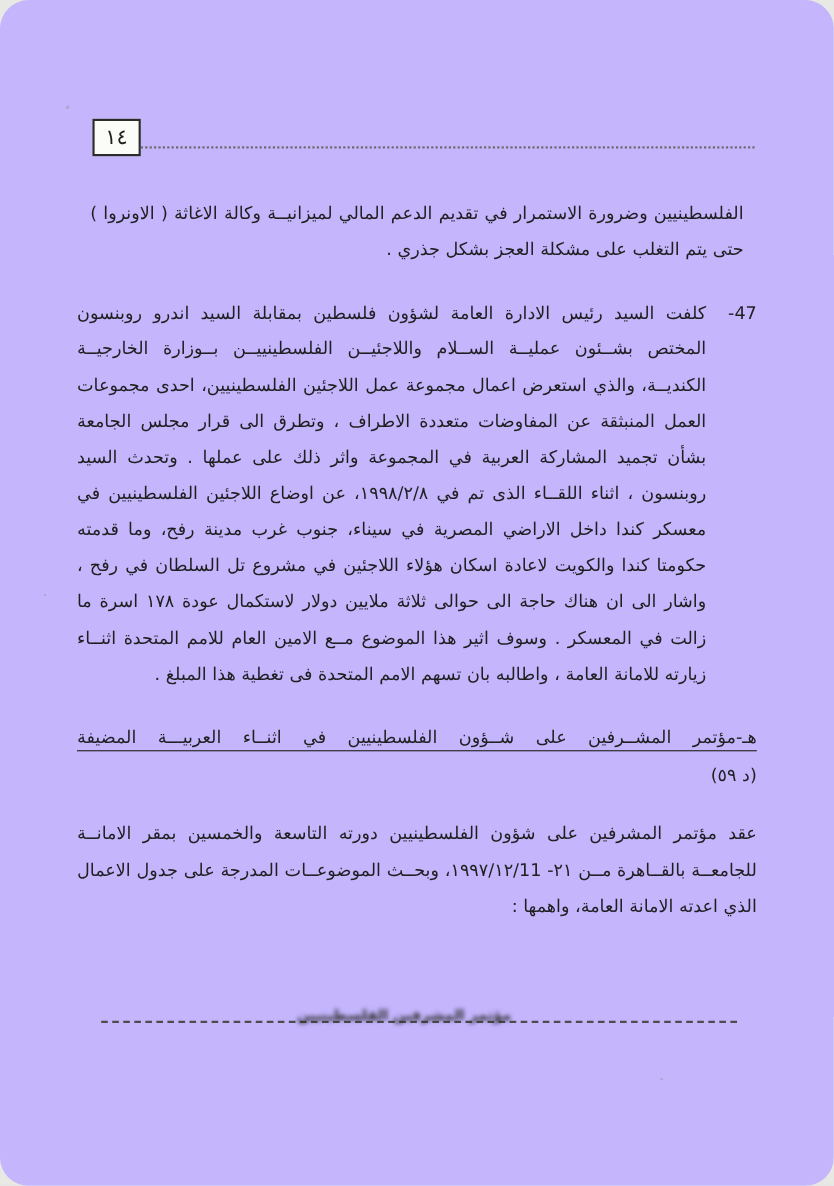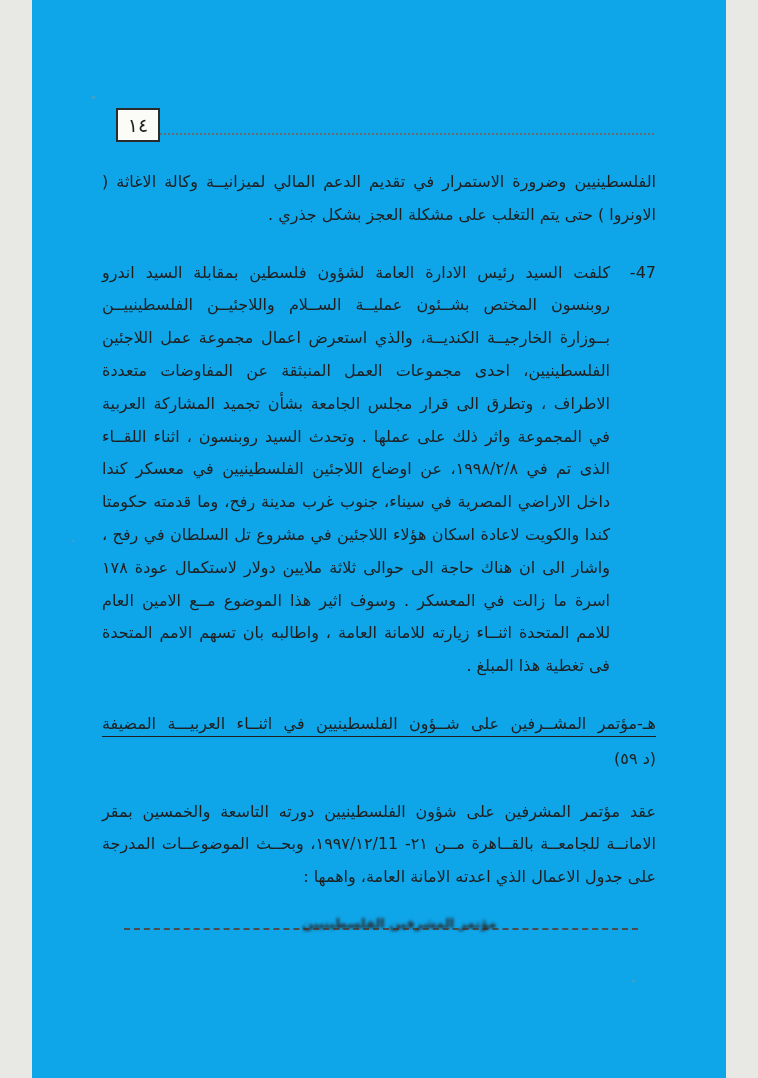--- a/index.html
+++ b/index.html
@@ -1,25 +1,26 @@
 <!DOCTYPE html>
 <html lang="ar" dir="rtl"><head>
 <meta charset="utf-8">
 <style>
   html, body { margin: 0; padding: 0; background: #e8e8e4; }
   .page {
     position: relative;
-    width: 694px;
+    width: 758px;
     height: 1078px;
     margin: 0 auto;
-    background: #0ea5e9;
+    background: #c4b5fd;
     font-family: "DejaVu Sans", sans-serif;
     color: #1f1f1f;
     direction: rtl;
     overflow: hidden;
+    border-radius: 26px;
   }
 
   
   .header-row {
     position: absolute;
     top: 104px;
     left: 84px;
     right: 72px;
     height: 38px;
     display: flex;
@@ -47,21 +48,21 @@
   
   .content {
     position: absolute;
     top: 166px;
     right: 70px;
     left: 70px;
     font-size: 16px;
     line-height: 2.05;
     text-align: justify;
   }
-  .para { margin: 0; }
+  .para { margin: 12px; }
   .intro { margin-bottom: 25px; }
 
   .numbered-item {
     display: flex;
     margin-bottom: 25px;
   }
   .item-number {
     flex: 0 0 46px;
     white-space: nowrap;
   }

